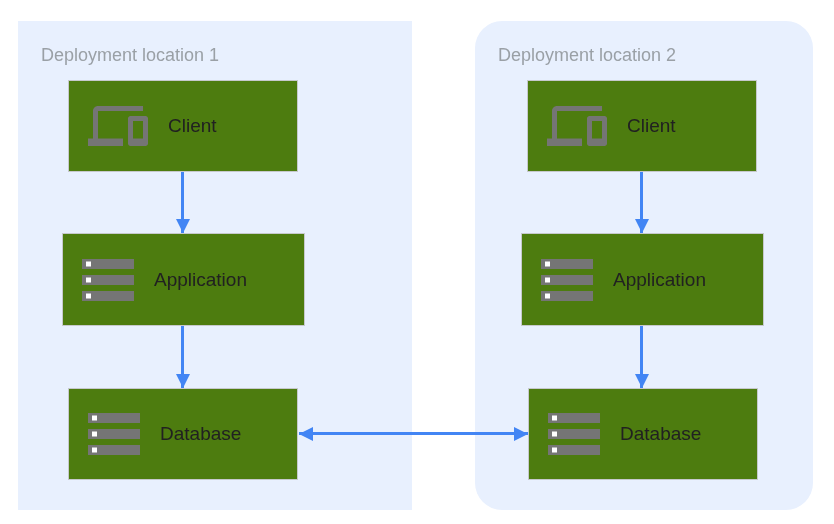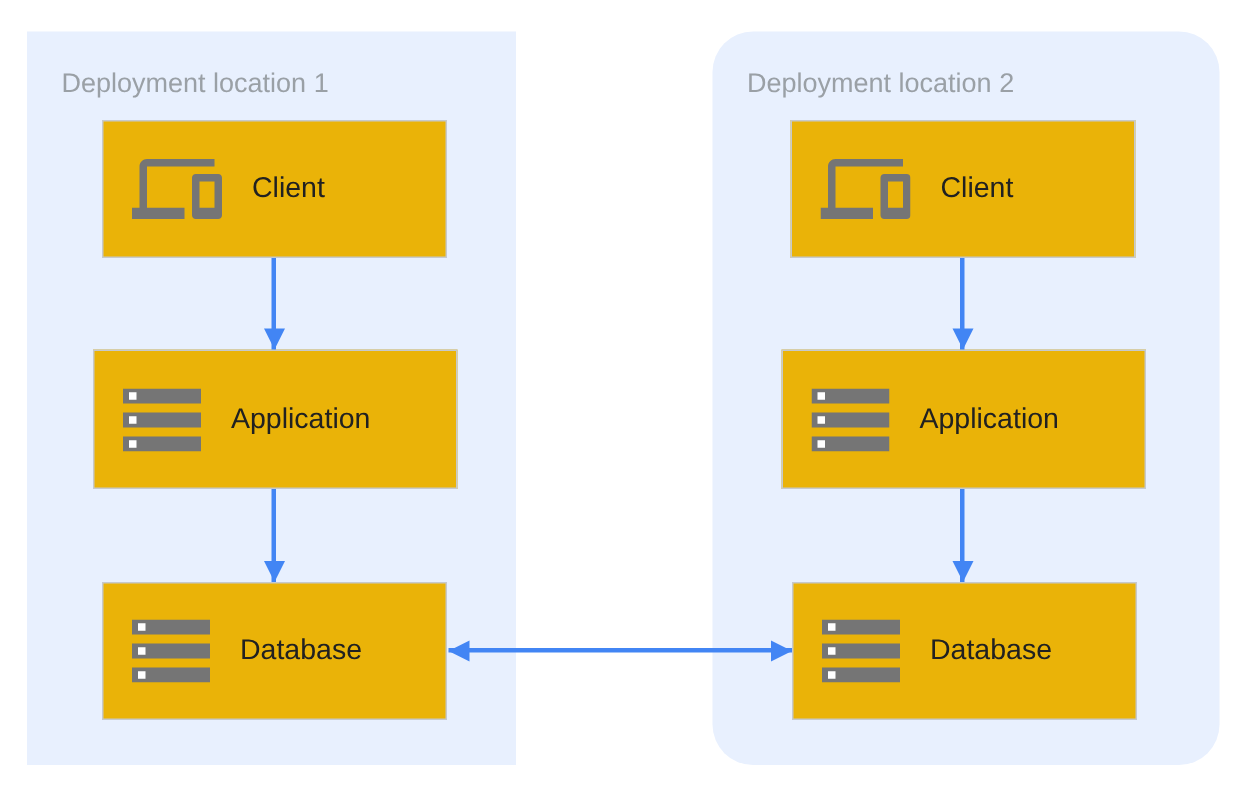--- a/index.html
+++ b/index.html
@@ -18,34 +18,34 @@
     font-family: "Liberation Sans", "DejaVu Sans", sans-serif;
     overflow: hidden;
   }
   .diagram { position: relative; width: 834px; height: 524px; }
 
   .zone {
     position: absolute;
     top: 21px; height: 489px;
     background: var(--zone-bg);
   }
-  .zone1 { left: 18px;  width: 326px; }
+  .zone1 { left: 18px;  width: 394px; }
   .zone2 { left: 475px; width: 338px; border-radius: 27px; }
 
   .zone-title {
     position: absolute;
     left: 23px; top: 24px;
     font-size: 18px;
     color: var(--title);
     white-space: nowrap;
   }
 
   .node {
     position: absolute;
-    background: #eab308;
+    background: #4d7c0f;
     border: 1px solid var(--box-border);
     display: flex;
     align-items: center;
     padding-left: 19px;
     gap: 20px;
   }
   .zone1 .client { left: 50px; top: 59px;  width: 230px; height: 92px; }
   .zone1 .app    { left: 44px; top: 212px; width: 243px; height: 93px; }
   .zone1 .db     { left: 50px; top: 367px; width: 230px; height: 92px; }
   .zone2 .client { left: 52px; top: 59px;  width: 230px; height: 92px; }

